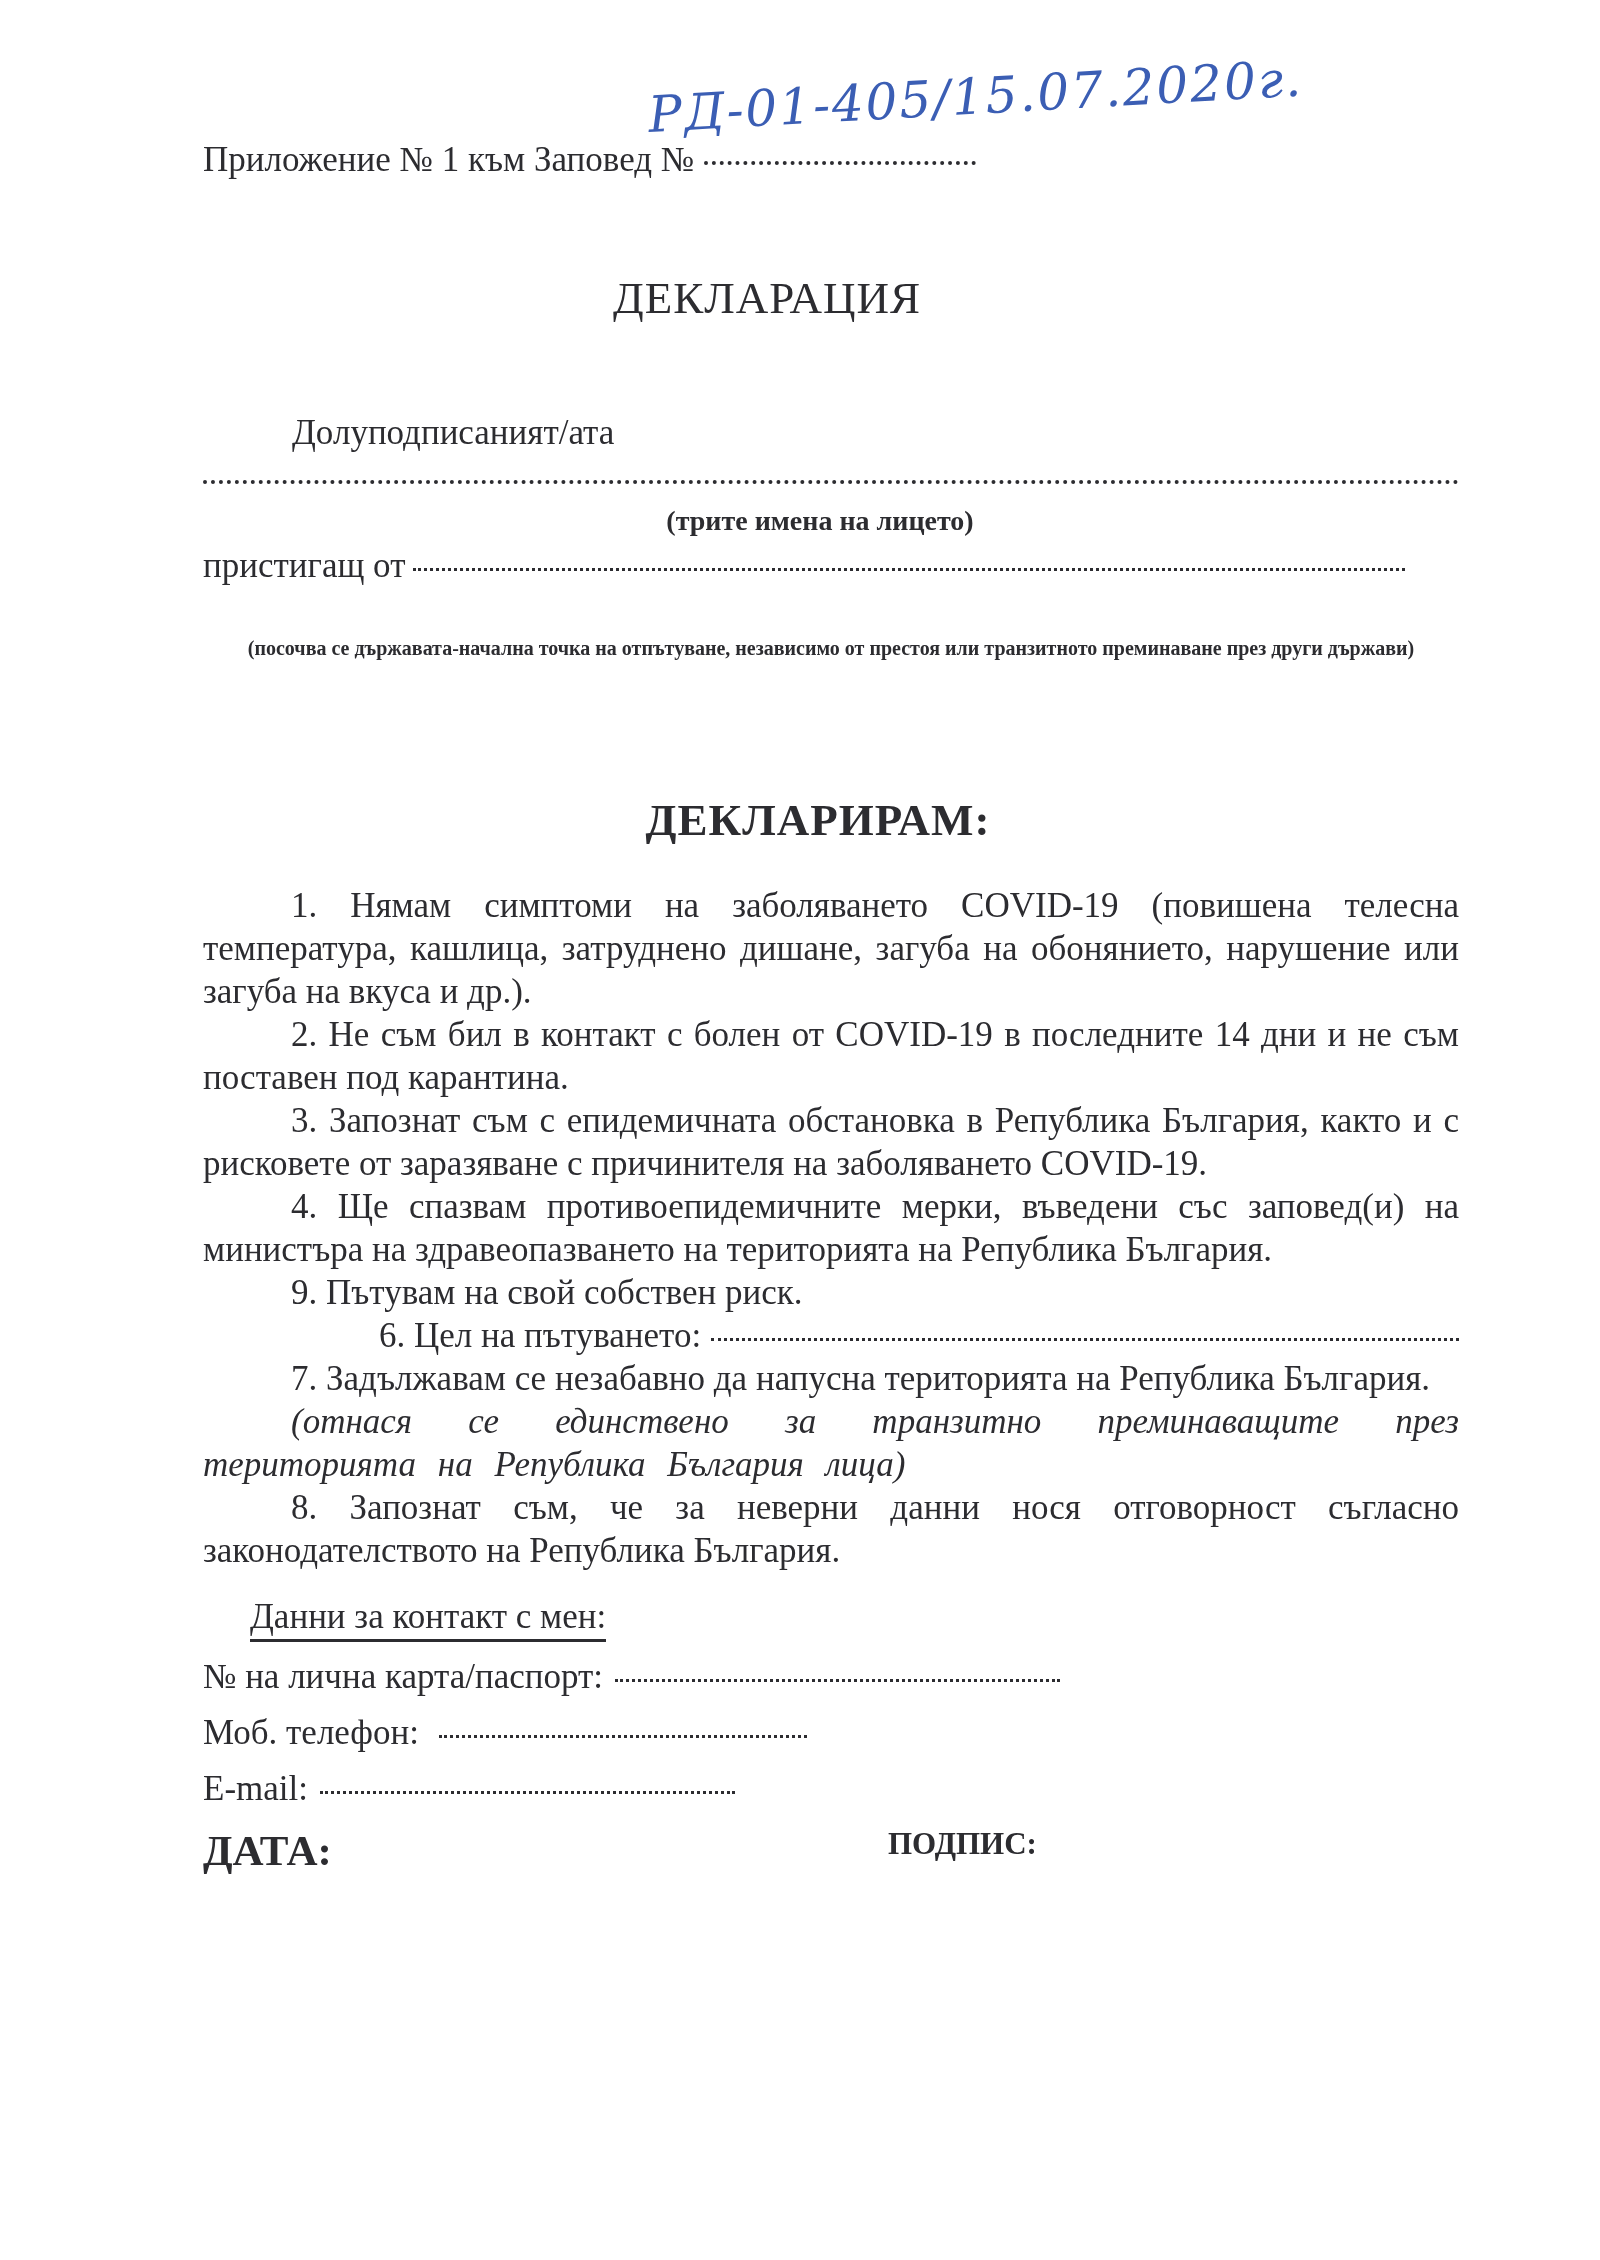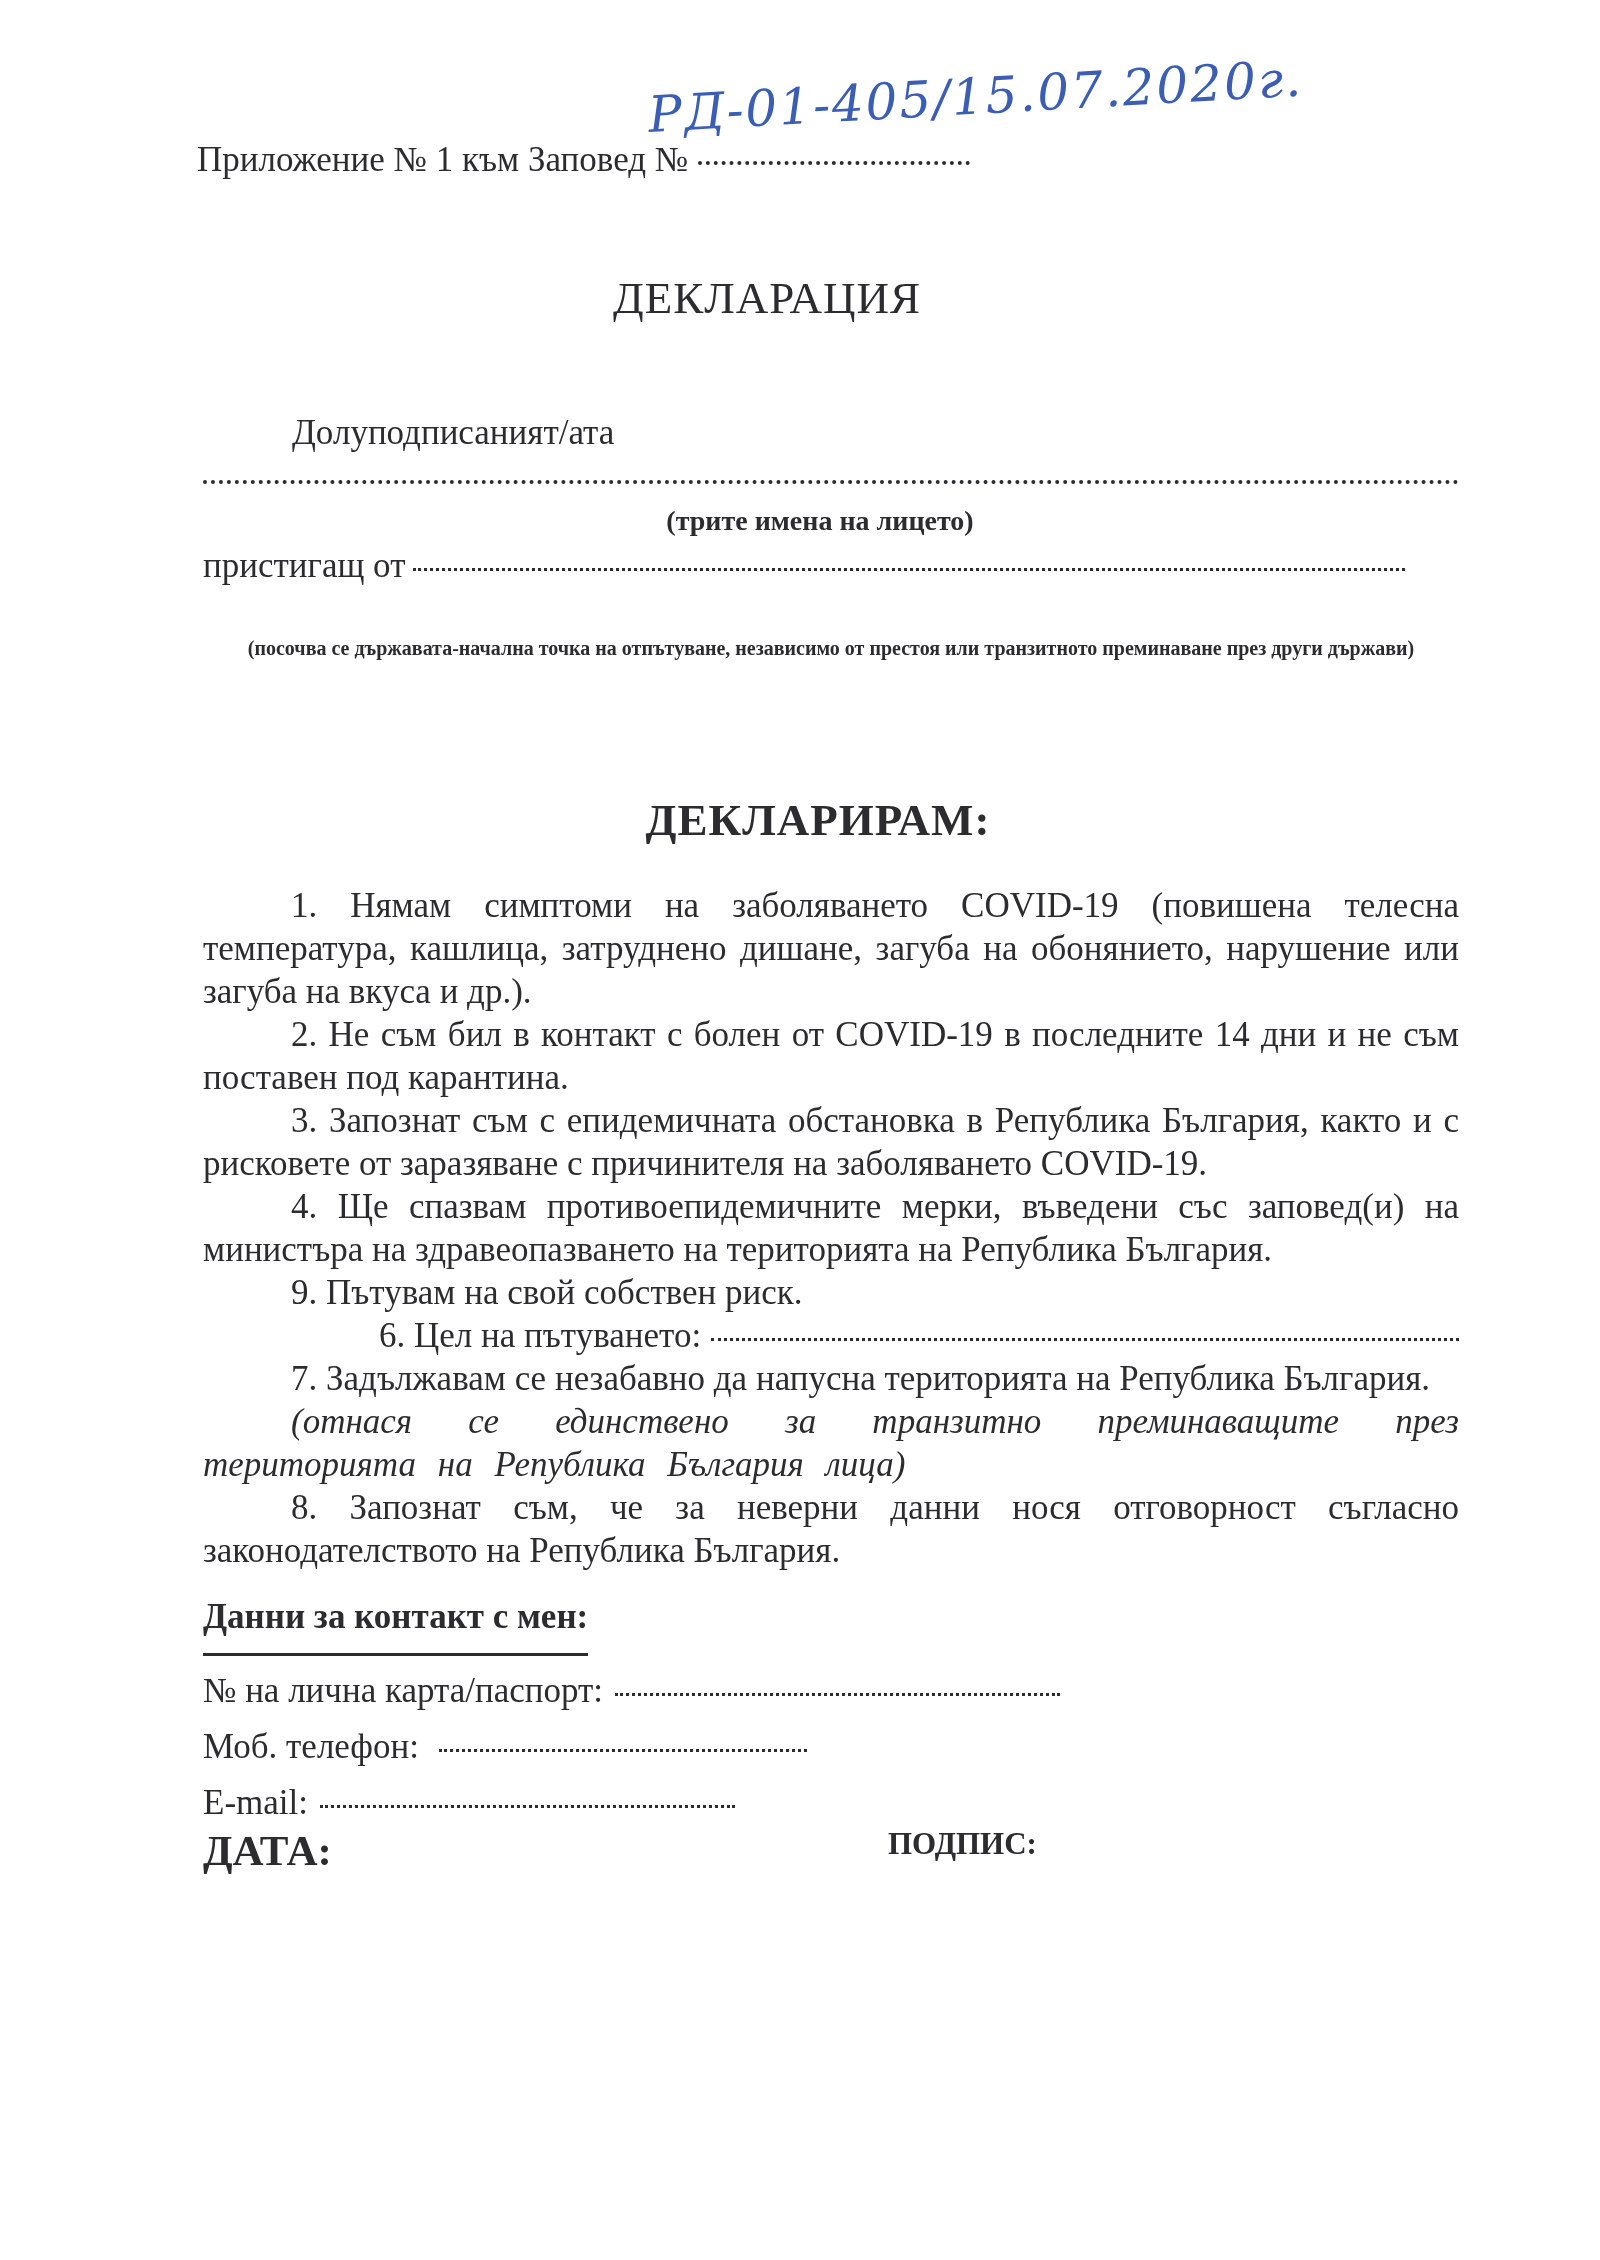--- a/index.html
+++ b/index.html
@@ -20,21 +20,21 @@
     overflow:hidden;
   }
   
   .abs{position:absolute;}
   .dotfill{
     display:inline-block;
     border-bottom:4px dotted var(--ink);
     transform:translateY(-6px);
   }
   
-  .appendix-line{left:197px;top:140px;font-size:35px;white-space:nowrap;}
+  .appendix-line{left:203px;top:140px;font-size:35px;white-space:nowrap;}
   .appendix-dots{width:272px;margin-left:10px;}
   .handwriting{
     left:650px;top:86px;width:520px;
     font-family:"DejaVu Serif",serif;
     font-style:italic;
     font-size:50px;
     letter-spacing:2px;
     color:var(--hand);
     transform:rotate(-3.2deg);
     transform-origin:left bottom;
@@ -84,24 +84,25 @@
   }
   .item-row .label{white-space:nowrap;}
   .purpose-dots{flex:1 1 auto;margin-left:10px;border-bottom-width:3px;}
   .transit-note{
     font-style:italic;
     word-spacing:13px;
   }
   
   .contact{left:203px;top:1596px;font-size:35px;line-height:42px;}
   .contact-heading{
-    font-weight:bold;
+    font-weight:normal;
     display:inline-block;
     border-bottom:3px solid var(--ink);
-    padding-bottom:15px;
+    padding-bottom:1px;
+    margin-left:47px;
   }
   .contact-row{white-space:nowrap;margin-top:14px;}
   .id-dots{width:445px;margin-left:12px;border-bottom-width:3px;}
   .phone-dots{width:368px;margin-left:20px;border-bottom-width:3px;}
   .email-dots{width:415px;margin-left:12px;border-bottom-width:3px;}
   
   .date-label{left:203px;top:1826px;font-size:43px;font-weight:bold;white-space:nowrap;}
   .signature-label{left:888px;top:1826px;font-size:31px;font-weight:bold;white-space:nowrap;}
 </style>
 </head>

